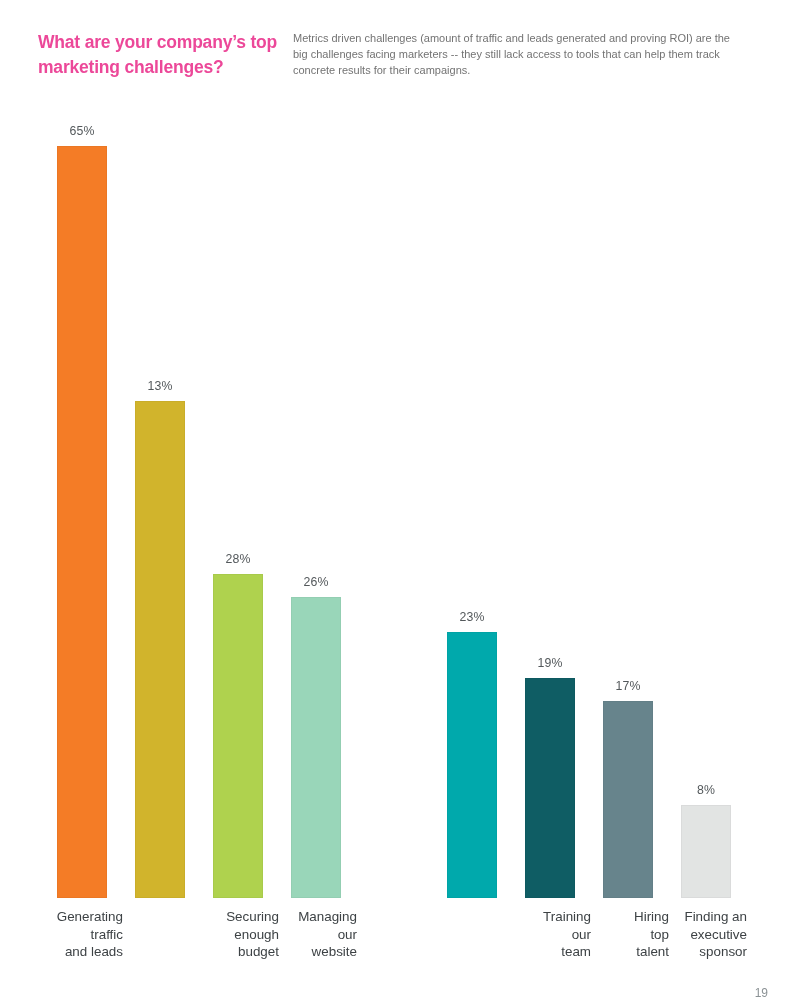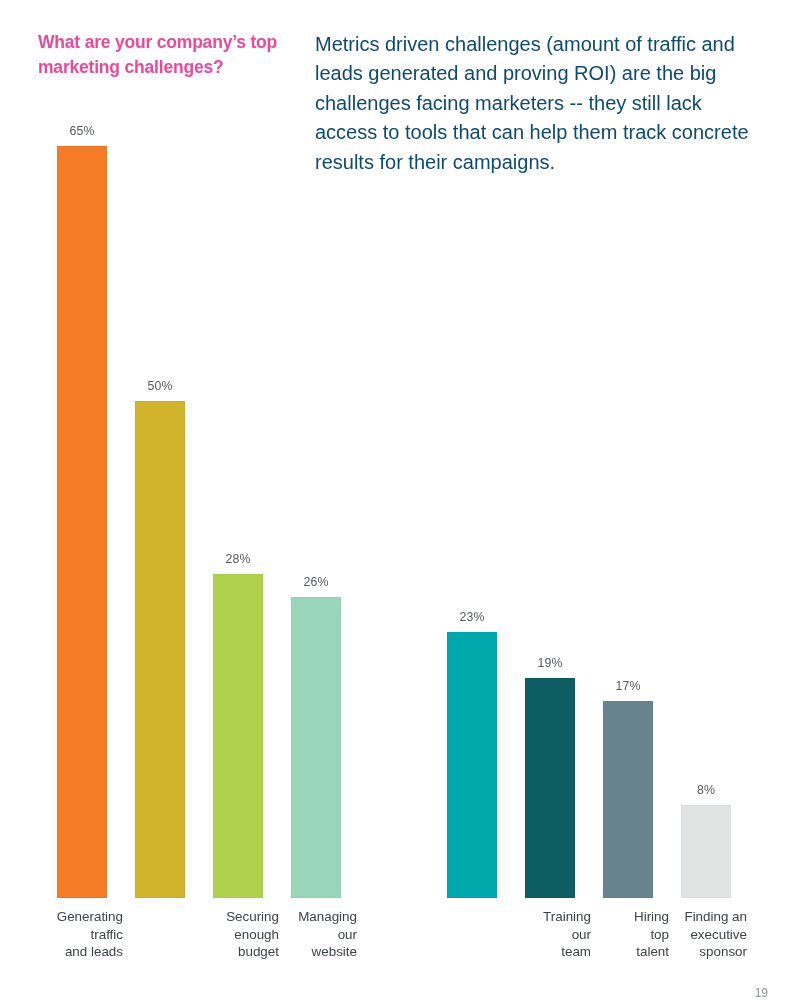--- a/index.html
+++ b/index.html
@@ -30,27 +30,27 @@
     top: 30px;
     width: 250px;
     font-size: 17.5px;
     font-weight: bold;
     line-height: 1.42;
     letter-spacing: -0.2px;
     color: #ec4899;
   }
   #chart-subtitle {
     position: absolute;
-    left: 315px;
+    left: 293px;
     top: 30px;
     width: 445px;
-    font-size: 20px;
+    font-size: 11px;
     font-weight: normal;
     line-height: 1.47;
-    color: #0c4a6e;
+    color: #737373;
   }
 
   
   #plot {
     position: absolute;
     left: 0;
     top: 0;
     width: 770px;
     height: 1000px;
   }
@@ -115,21 +115,21 @@
     <div class="bar-group" style="left: 43px; top: 0px; height: 898px; bottom: auto;">
       <div class="bar-col">
         <div class="bar-rect" style="height: 752px; background: rgb(244, 124, 38);"></div>
         <div class="bar-value" style="top: 124px;">65%</div>
         <div class="bar-label">Generating<br>traffic<br>and leads</div>
       </div>
     </div>
     <div class="bar-group" style="left: 121px; top: 0px; height: 898px; bottom: auto;">
       <div class="bar-col">
         <div class="bar-rect" style="height: 497.477px; background: rgb(209, 180, 44);"></div>
-        <div class="bar-value" style="top: 378.523px;">50%</div>
+        <div class="bar-value" style="top: 378.523px;">13%</div>
       </div>
     </div>
     <div class="bar-group" style="left: 199px; top: 0px; height: 898px; bottom: auto;">
       <div class="bar-col">
         <div class="bar-rect" style="height: 323.938px; background: rgb(175, 210, 78);"></div>
         <div class="bar-value" style="top: 552.062px;">28%</div>
         <div class="bar-label">Securing<br>enough<br>budget</div>
       </div>
     </div>
     <div class="bar-group" style="left: 277px; top: 0px; height: 898px; bottom: auto;">

